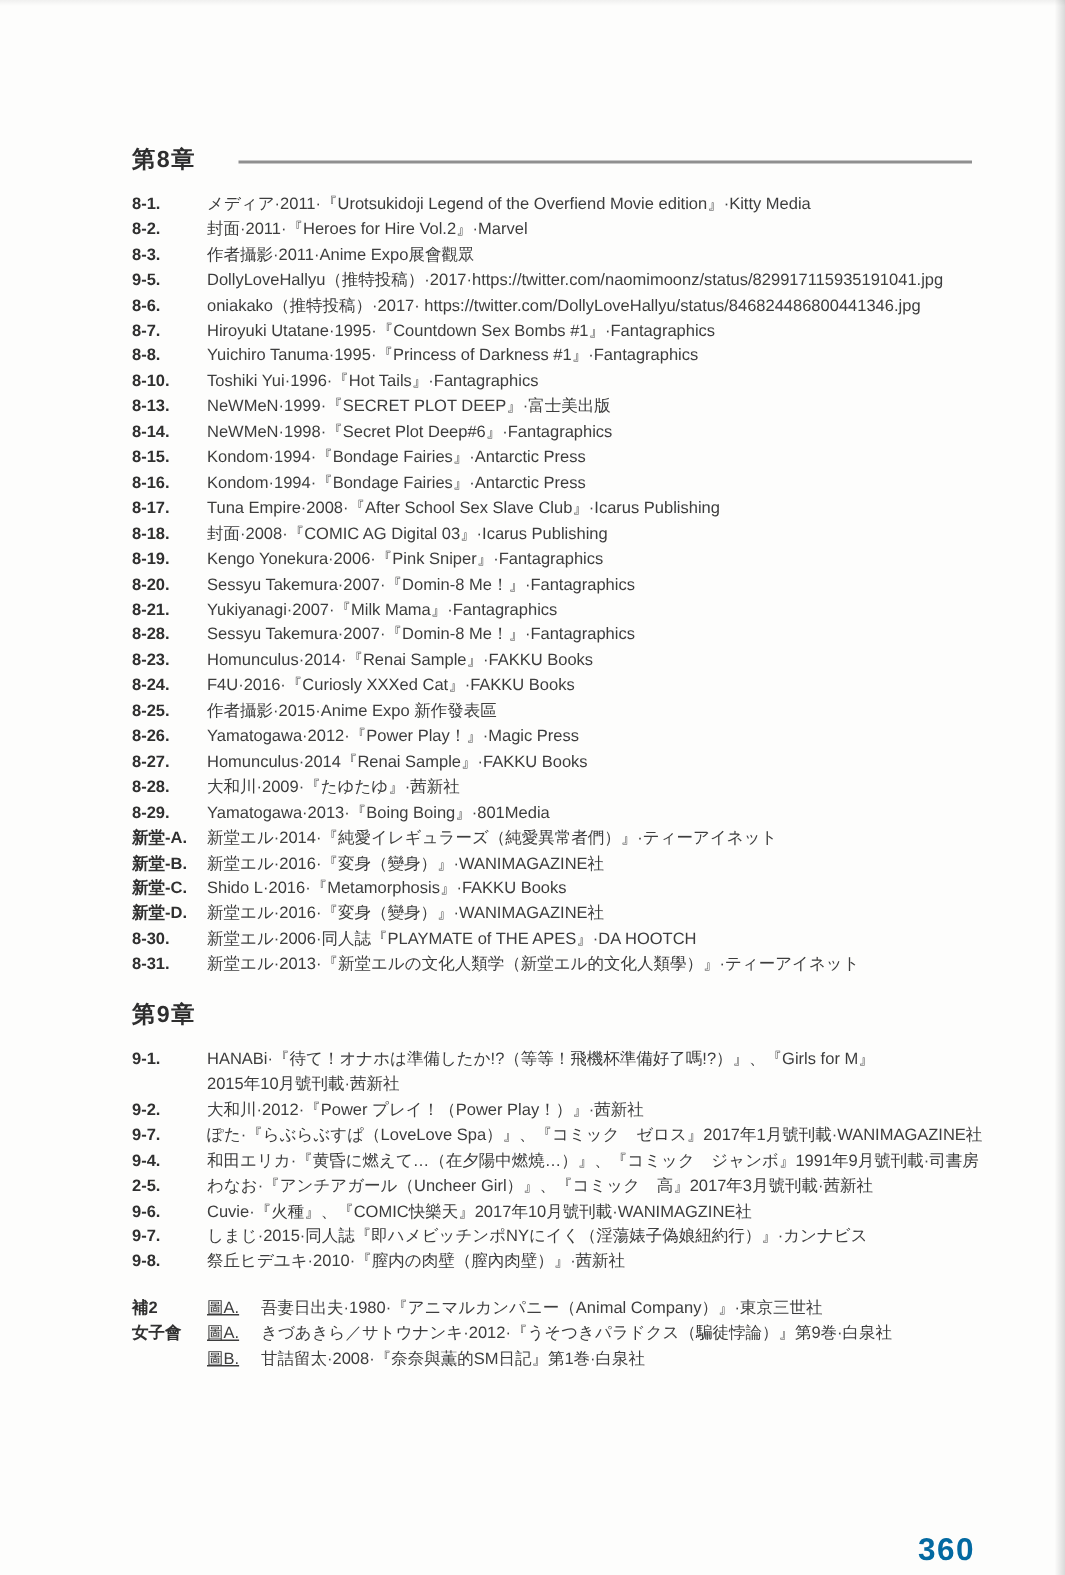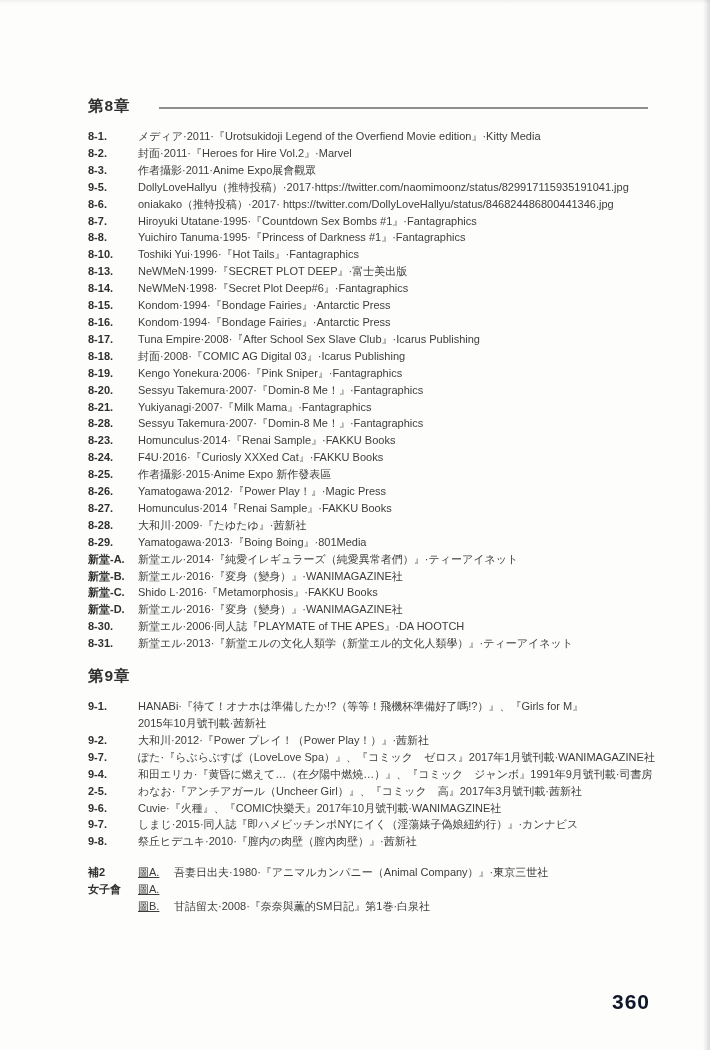--- a/index.html
+++ b/index.html
@@ -36,22 +36,22 @@
     font-size:11px;line-height:16.9px;
   }
   .row-label{
     flex:0 0 50px;font-weight:bold;color:#303030;
     white-space:nowrap;
   }
   .row-sub{flex:0 0 36px;color:#3d3d3d;white-space:nowrap;text-decoration:underline;}
   .row-text{flex:1;color:#3d3d3d;}
   .row-text div{white-space:nowrap;}
   .page-number{
-    position:absolute;right:60px;bottom:36px;
-    font-size:21px;font-weight:bold;color:#0f172a;letter-spacing:1px;
+    position:absolute;right:60px;bottom:4px;
+    font-size:21px;font-weight:bold;color:#0369a1;letter-spacing:1px;
   }
 </style>
 </head>
 <body>
 
 <div class="page">
   <div>
       <div class="section">
     <div class="section-header">
       <span>第8章</span>
@@ -347,20 +347,23 @@
           <div class="row">
     <span class="row-label">補2</span>
     <span class="row-sub">圖A.</span>
     <span class="row-text">
               <div>吾妻日出夫·1980·『アニマルカンパニー（Animal Company）』·東京三世社</div>
             </span>
   </div>
           <div class="row">
     <span class="row-label">女子會</span>
     <span class="row-sub">圖A.</span>
+    <span class="row-text">
+              <div>きづあきら／サトウナンキ·2012·『うそつきパラドクス（騙徒悖論）』第9巻·白泉社</div>
+            </span>
   </div>
           <div class="row">
     <span class="row-label"></span>
     <span class="row-sub">圖B.</span>
     <span class="row-text">
               <div>甘詰留太·2008·『奈奈與薫的SM日記』第1巻·白泉社</div>
             </span>
   </div>
         </div>
   </div>

